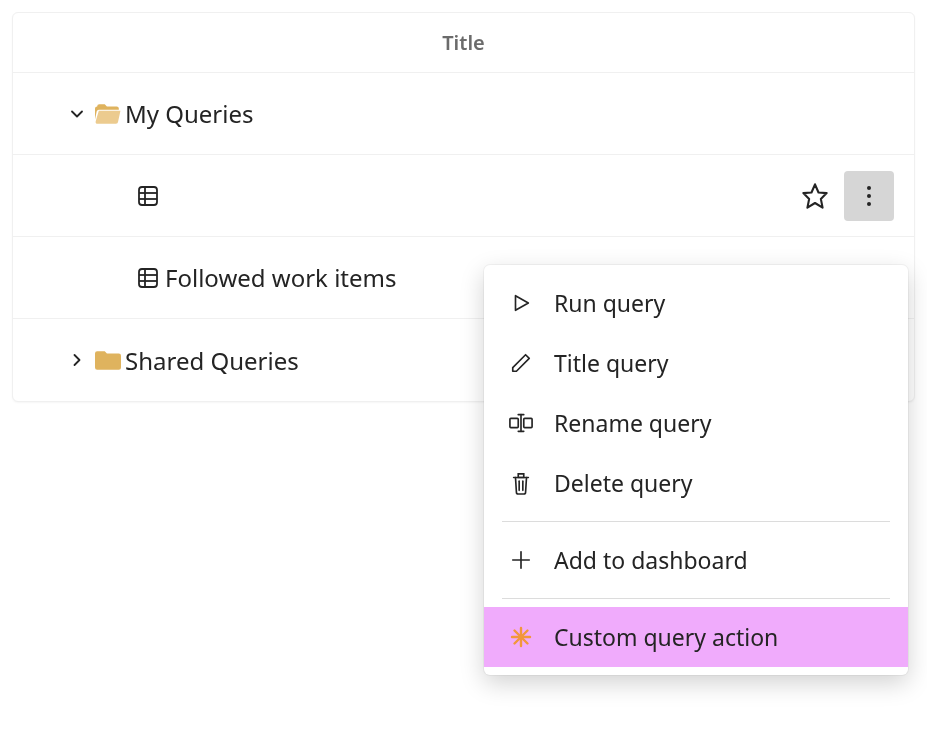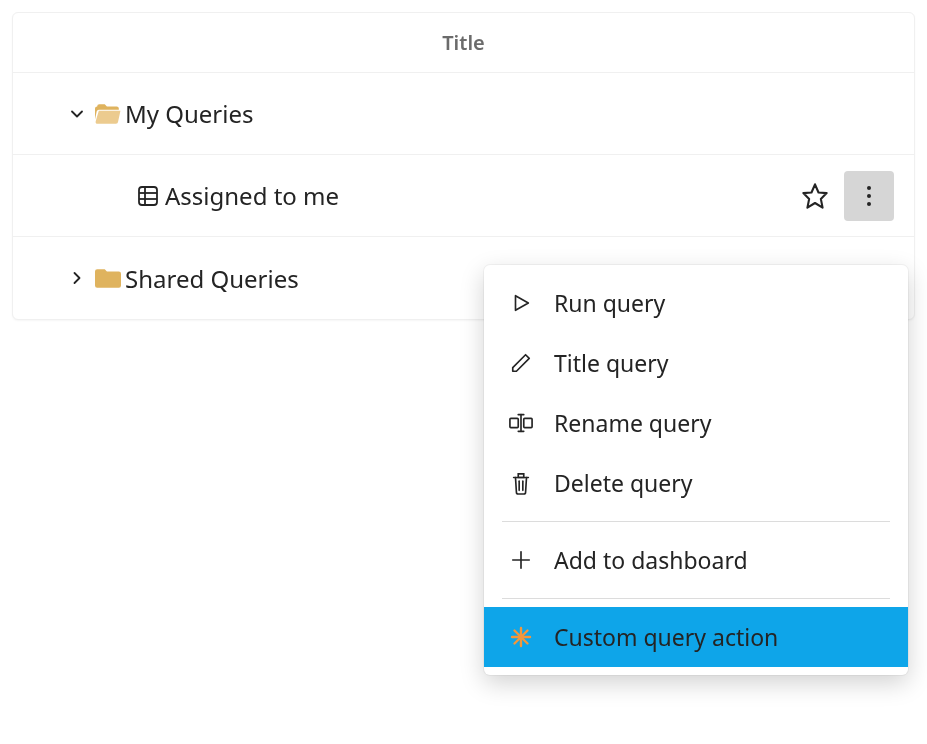--- a/index.html
+++ b/index.html
@@ -77,21 +77,21 @@
   }
   .ctx-item {
     display: flex;
     align-items: center;
     gap: 20px;
     height: 60px;
     padding: 0 24px;
     font-size: 23px;
     cursor: pointer;
   }
-  .ctx-item.hovered { background: #0ea5e9; }
+  .ctx-item.hovered { background: #f0abfc; }
   .ctx-sep {
     height: 1px;
     background: #dcdcdc;
     margin: 8px 18px;
   }
   .ctx-icon {
     width: 26px; height: 26px; flex-shrink: 0;
     display: inline-flex; align-items: center; justify-content: center;
   }
   svg { display: block; }
@@ -122,36 +122,46 @@
 
   <div class="tree-row indent-1">
     <span class="query-icon">
       <svg width="24" height="24" viewBox="0 0 24 24" fill="none" stroke="#242424" stroke-width="1.8">
           <rect x="3" y="3" width="18" height="18" rx="3"></rect>
           <line x1="3" y1="9" x2="21" y2="9"></line>
           <line x1="3" y1="15" x2="21" y2="15"></line>
           <line x1="9" y1="3" x2="9" y2="21"></line>
         </svg>
     </span>
-    <span class="label">Assigned to me</span>
     <span class="spacer"></span>
     <span class="star-btn">
       <svg width="28" height="28" viewBox="0 0 24 24" fill="none" stroke="#242424" stroke-width="1.8" stroke-linejoin="round">
           <polygon points="12 2 15 9 22 9.5 17 14.5 18.5 22 12 18 5.5 22 7 14.5 2 9.5 9 9"></polygon>
         </svg>
     </span>
     <span class="more-btn active">
       <svg width="6" height="24" viewBox="0 0 6 24" fill="#242424">
           <circle cx="3" cy="4" r="2"></circle>
           <circle cx="3" cy="12" r="2"></circle>
           <circle cx="3" cy="20" r="2"></circle>
         </svg>
     </span>
   </div>
 
+  <div class="tree-row indent-1">
+    <span class="query-icon">
+      <svg width="24" height="24" viewBox="0 0 24 24" fill="none" stroke="#242424" stroke-width="1.8">
+          <rect x="3" y="3" width="18" height="18" rx="3"></rect>
+          <line x1="3" y1="9" x2="21" y2="9"></line>
+          <line x1="3" y1="15" x2="21" y2="15"></line>
+          <line x1="9" y1="3" x2="9" y2="21"></line>
+        </svg>
+    </span>
+    <span class="label">Followed work items</span>
+  </div>
 
   <div class="tree-row indent-0">
     <span class="chev">
       <svg width="20" height="20" viewBox="0 0 24 24" fill="none" stroke="#242424" stroke-width="2.2" stroke-linecap="round" stroke-linejoin="round">
           <polyline points="9 6 15 12 9 18"></polyline>
         </svg>
     </span>
     <span class="folder-icon">
       <svg width="26" height="22" viewBox="0 0 24 20">
           <path fill="#dfb35e" d="M2 2h7l2 2h11a2 2 0 0 1 2 2v11a2 2 0 0 1-2 2H2a2 2 0 0 1-2-2V4a2 2 0 0 1 2-2z"></path>

